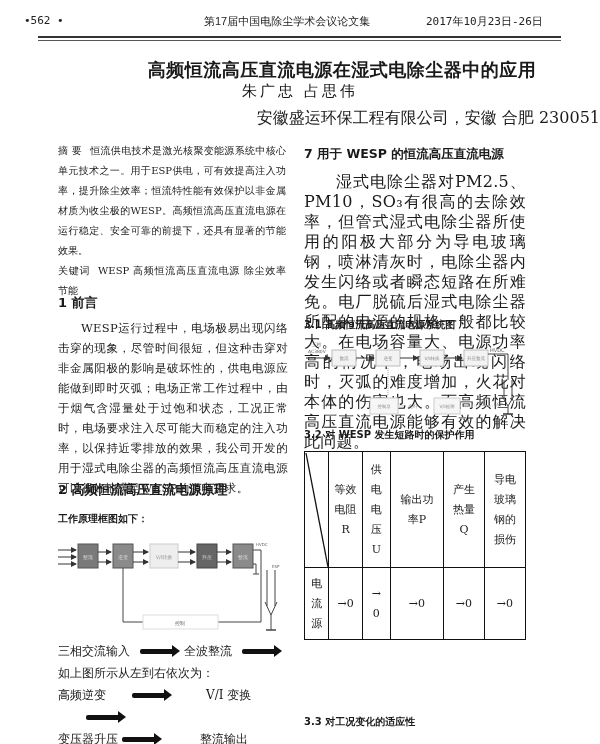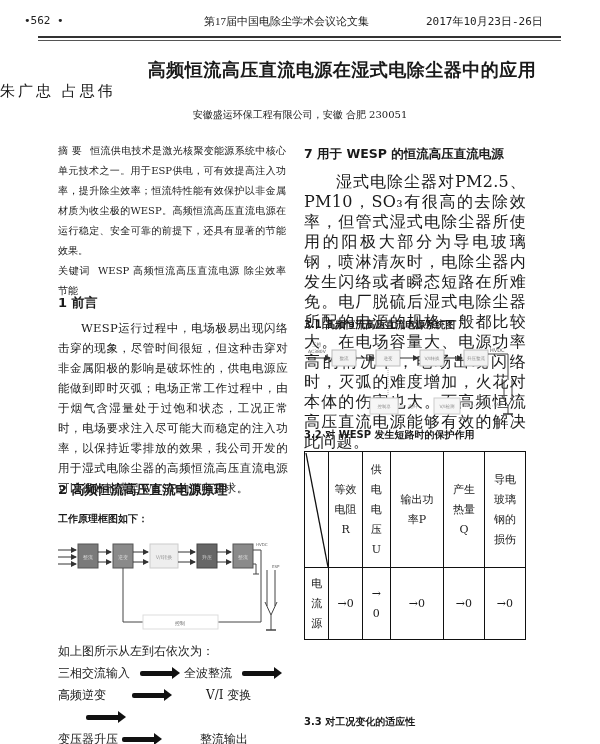--- a/index.html
+++ b/index.html
@@ -4,41 +4,41 @@
 <style>
   html, body { margin:0; padding:0; background:#ffffff; }
   body { width:600px; height:744px; position:relative; overflow:hidden; color:#1a1a1a;
          font-family: "DejaVu Serif", "Liberation Serif", serif; }
   .abs { position:absolute; }
   .hdr { top:14px; font-size:11px; color:#222; font-family:"DejaVu Sans Mono", monospace; }
   .hdr-rule1 { left:38px; top:36px; width:523px; height:2px; background:#333; }
   .hdr-rule2 { left:38px; top:40px; width:523px; height:1px; background:#555; }
   .title { left:0; width:600px; top:58px; text-align:center; font-size:18px; font-weight:bold;
            font-family:"DejaVu Sans", sans-serif; letter-spacing:0.5px;padding-left:42px; }
-  .authors { left:0; width:600px; top:82px; font-size:15px; letter-spacing:3px; }
-  .affil { left:0; width:600px; top:108px; text-align:center; font-size:10px; }
+  .authors { left:0; width:600px; top:82px; text-align:center; font-size:15px; letter-spacing:3px; }
+  .affil { left:0; width:600px; top:108px; text-align:right; font-size:16px; }
   .col { font-size:11.5px; line-height:20px; }
   .para { text-indent:2em; text-align:justify; margin:0; letter-spacing:0.3px; }
   .abstract { left:58px; top:141px; width:228px; font-size:10px; line-height:20px; text-align:justify; }
   .bold-label { font-weight:normal; font-family:"DejaVu Sans", sans-serif; margin-right:8px; }
   .sec { font-weight:bold; font-family:"DejaVu Sans", sans-serif; font-size:13px; }
   .subsec { font-weight:bold; font-family:"DejaVu Sans", sans-serif; font-size:10px; }
   .flow { font-size:12px; line-height:22px; }
   .arrow { display:inline-block; width:34px; height:5px; background:#111; position:relative; vertical-align:middle; margin:0 10px; border-radius:2px; }
   .arrow::after { content:""; position:absolute; right:-6px; top:-4px; border-left:8px solid #111; border-top:6px solid transparent; border-bottom:6px solid transparent; }
   table.prot { border-collapse:collapse; position:absolute; left:304px; top:451px; width:222px; font-size:11px; }
   table.prot td { border:1.3px solid #111; text-align:center; vertical-align:middle; padding:0; line-height:20px; }
   .vtext { display:inline-block; width:14px; word-break:break-all; line-height:20px; }
   svg text { font-family:"DejaVu Sans", sans-serif; }
 </style>
 </head>
 <body>
 
 <div class="abs hdr" style="left:24px;">•562 •</div>
-<div class="abs hdr" style="left:204px; font-family:Liberation Serif, serif;">第17届中国电除尘学术会议论文集</div>
+<div class="abs hdr" style="left:204px; font-family:Liberation Sans, sans-serif;">第17届中国电除尘学术会议论文集</div>
 <div class="abs hdr" style="left:426px;">2017年10月23日-26日</div>
 <div class="abs hdr-rule1"></div>
 <div class="abs hdr-rule2"></div>
 
 <div class="abs title">高频恒流高压直流电源在湿式电除尘器中的应用</div>
 <div class="abs authors">朱广忠  占思伟</div>
 <div class="abs affil">安徽盛运环保工程有限公司，安徽  合肥  230051</div>
 
 <div class="abs abstract">
   <span class="bold-label">摘  要</span><span>恒流供电技术是激光核聚变能源系统中核心单元技术之一。用于ESP供电，可有效提高注入功率，提升除尘效率；恒流特性能有效保护以非金属材质为收尘极的WESP。高频恒流高压直流电源在运行稳定、安全可靠的前提下，还具有显著的节能效果。</span><br>
@@ -105,24 +105,24 @@
     <line x1="208" y1="90" x2="218" y2="90" stroke="#444" stroke-width="1.5"></line>
   </g>
   <polyline points="65,28 65,82 85,82" fill="none" stroke="#444"></polyline>
   <g>
     <rect x="85" y="75" width="75" height="14" fill="#fff" stroke="#ddd"></rect>
     <text x="122" y="85" font-size="5" text-anchor="middle" fill="#666">控制</text>
   </g>
 </svg>
 
 <div class="abs flow" style="left:58px; top:640px; width:240px;">
-  <div>如上图所示从左到右依次为：</div>
   <div>
     <span>三相交流输入</span><span class="arrow"></span><span>全波整流</span><span class="arrow"></span>
   </div>
+  <div>如上图所示从左到右依次为：</div>
   <div>
     <span>高频逆变</span><span class="arrow" style="margin-left:26px; margin-right:40px;"></span><span>V/I 变换</span><span class="arrow" style="margin-left:28px;"></span>
   </div>
   <div>
     <span>变压器升压</span><span class="arrow" style="margin-left:4px; margin-right:44px;"></span><span>整流输出</span>
   </div>
 </div>
 
 <div class="abs sec" style="left:304px; top:146px; font-size:12.5px;">7  用于 WESP 的恒流高压直流电源</div>
 <div class="abs col" style="left:304px; top:172px; width:222px; font-size:16px;">

